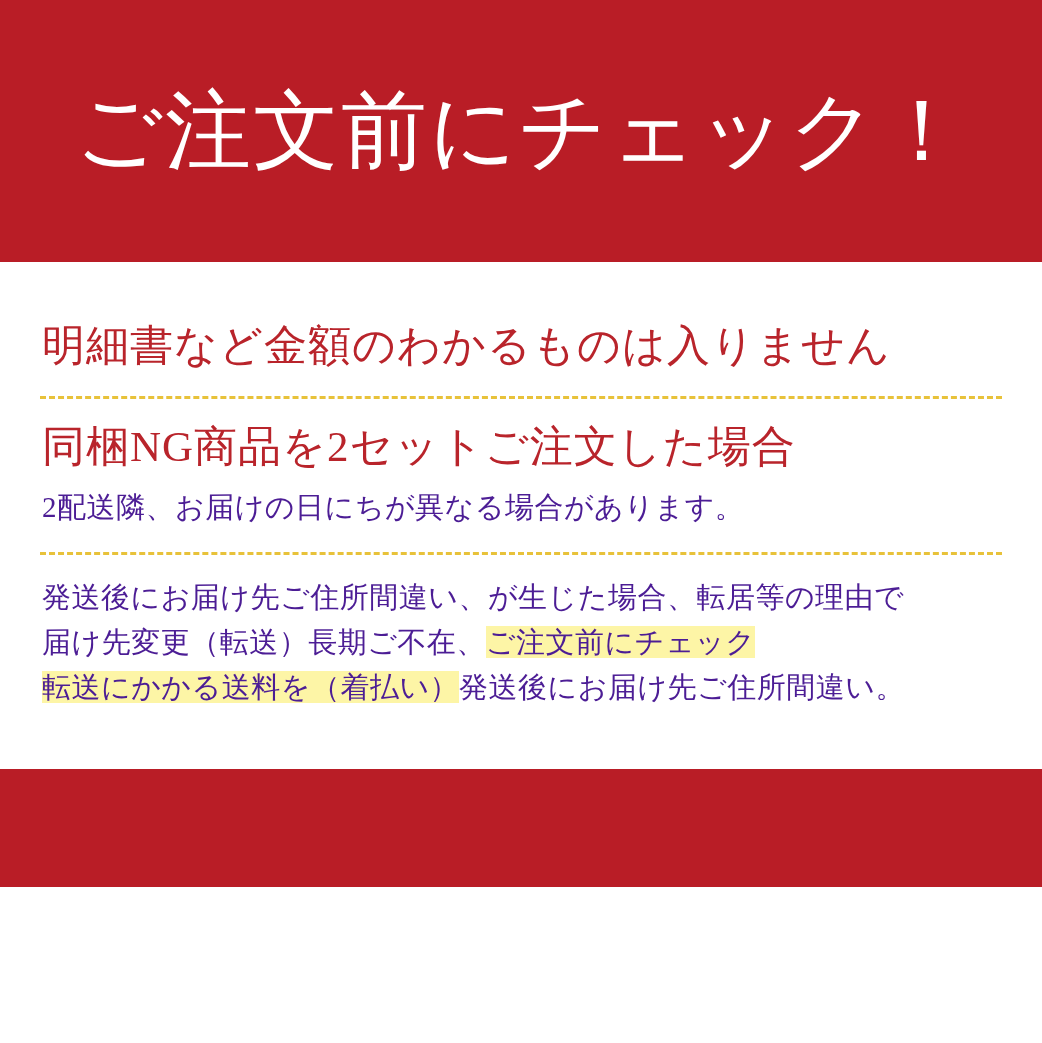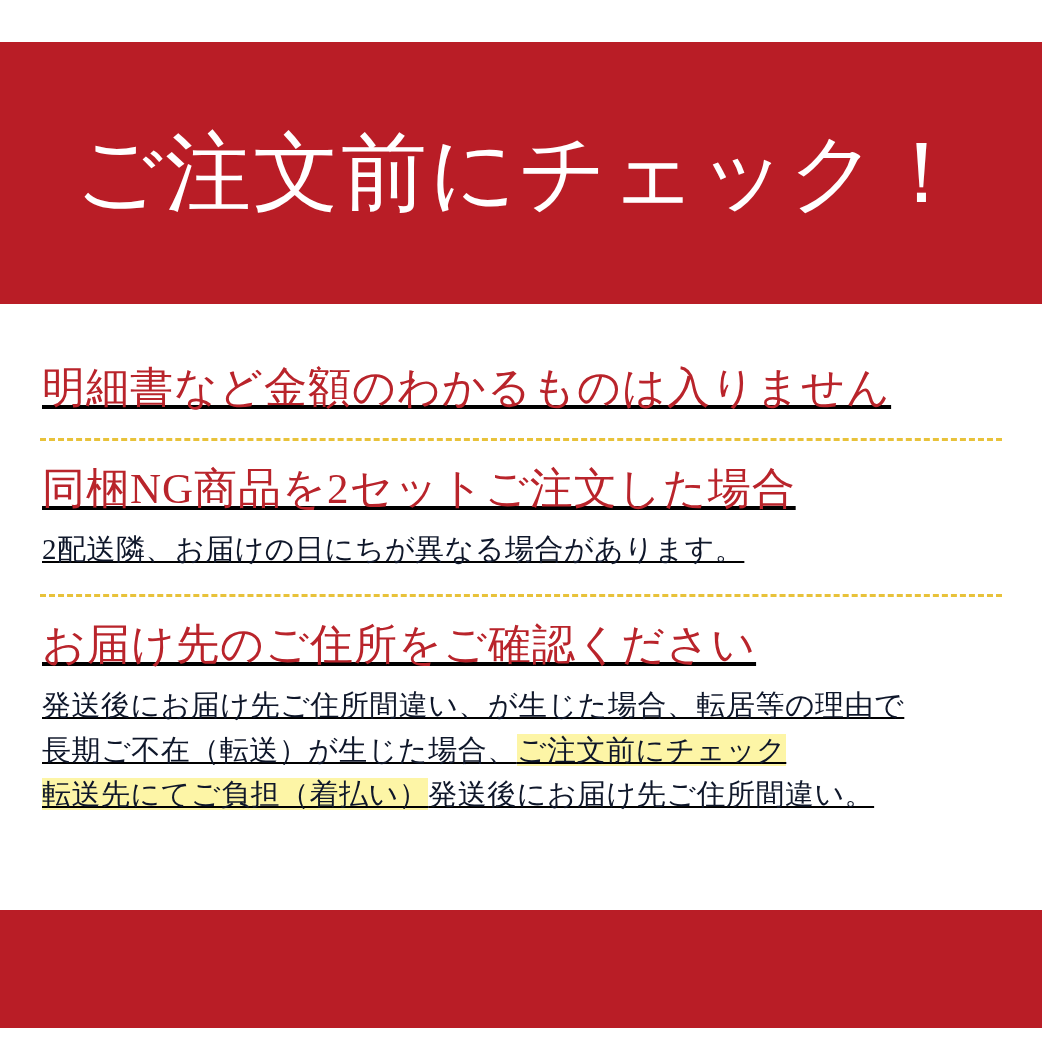--- a/index.html
+++ b/index.html
@@ -10,24 +10,23 @@
     width: 1042px;
     height: 1043px;
     background: #ffffff;
     font-family: "Liberation Serif", "DejaVu Serif", serif;
     overflow: hidden;
   }
 
   .page {
     position: relative;
     width: 1042px;
-    height: 986px;
+    height: 887px;
     background: #ffffff;
     box-sizing: border-box;
-    margin-top: 42px;
   }
 
   
   .header-band {
     position: absolute;
     top: 0;
     left: 0;
     width: 1042px;
     height: 262px;
     background: #b91d26;
@@ -57,38 +56,37 @@
 
   
   .content {
     position: absolute;
     top: 262px;
     left: 0;
     width: 1042px;
     height: 663px;
     padding: 56px 40px 0 40px;
     box-sizing: border-box;
-    text-decoration: underline;
   }
 
   .block {
     padding: 0 0 0 2px;
   }
 
   .block-heading {
     color: #b9242b;
     font-size: 43px;
     line-height: 1.3;
     letter-spacing: 1px;
     white-space: nowrap;
     font-family: "Liberation Serif", "DejaVu Serif", serif;
   }
 
   .block-sub {
-    color: #0f172a;
+    color: #4c1d95;
     font-size: 29px;
     line-height: 1.55;
     letter-spacing: 0.5px;
     margin-top: 10px;
     font-family: "Liberation Serif", "DejaVu Serif", serif;
   }
 
   .block-sub .hl {
     background: #fdf5a6;
   }
@@ -124,28 +122,27 @@
     <div class="block">
       <div class="block-heading">同梱NG商品を2セットご注文した場合</div>
       <div class="block-sub">
         <span class="sub-line">2配送隣、お届けの日にちが異なる場合があります。</span>
       </div>
     </div>
 
     <div class="divider"></div>
 
     <div class="block">
-      <div class="block-heading">お届け先のご住所をご確認ください</div>
       <div class="block-sub">
         <span class="sub-line">発送後にお届け先ご住所間違い、が生じた場合、転居等の理由で</span>
         <span class="sub-line">
-          <span>長期ご不在（転送）が生じた場合、</span><span class="hl">ご注文前にチェック</span>
+          <span>届け先変更（転送）長期ご不在、</span><span class="hl">ご注文前にチェック</span>
         </span>
         <span class="sub-line">
-          <span class="hl">転送先にてご負担（着払い）</span><span>発送後にお届け先ご住所間違い。</span>
+          <span class="hl">転送にかかる送料を（着払い）</span><span>発送後にお届け先ご住所間違い。</span>
         </span>
       </div>
     </div>
 
   </div>
 
   <div class="footer-band"></div>
 
 </div>
 

